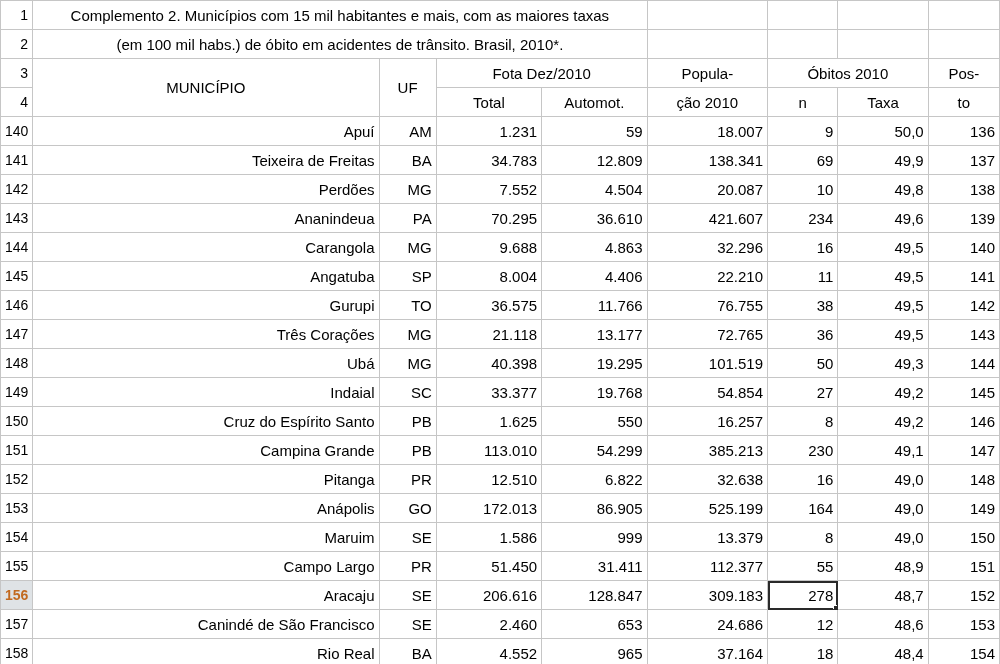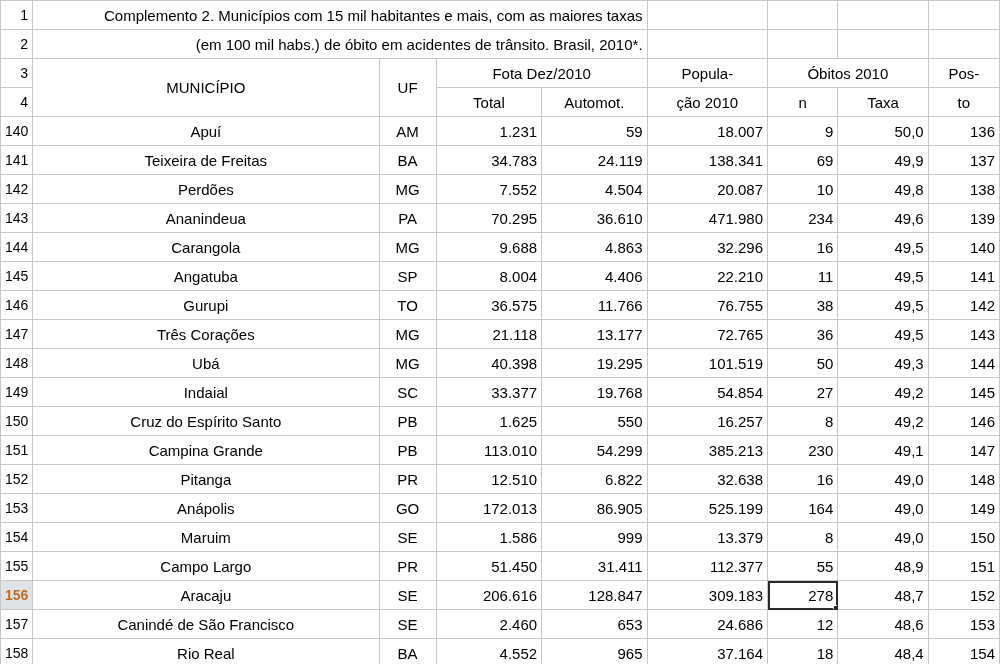--- a/index.html
+++ b/index.html
@@ -40,25 +40,25 @@
     border-right: 1px solid #b0b0b0;
   }
   td.rowhead.sel {
     background: #dfe3e6;
     color: #c26a20;
     font-weight: bold;
   }
 
   .num { text-align: right; padding-right: 6px; }
   .ctr { text-align: center; }
-  .lft { text-align: center; padding-left: 6px; }
+  .lft { text-align: right; padding-left: 6px; }
 
   
   td.title {
-    text-align: right;
+    text-align: center;
     padding-left: 6px;
     border-right-color: #e4e4e4;
   }
   td.title-cont {
     border-left-color: #e4e4e4;
     border-right-color: #e4e4e4;
   }
   td.title-last {
     border-left-color: #e4e4e4;
   }
@@ -149,21 +149,21 @@
       <td class="num">18.007</td>
       <td class="num">9</td>
       <td class="num">50,0</td>
       <td class="num">136</td>
     </tr>
     <tr>
       <td class="rowhead">141</td>
       <td class="lft">Teixeira de Freitas</td>
       <td class="lft">BA</td>
       <td class="num">34.783</td>
-      <td class="num">24.119</td>
+      <td class="num">12.809</td>
       <td class="num">138.341</td>
       <td class="num">69</td>
       <td class="num">49,9</td>
       <td class="num">137</td>
     </tr>
     <tr>
       <td class="rowhead">142</td>
       <td class="lft">Perdões</td>
       <td class="lft">MG</td>
       <td class="num">7.552</td>
@@ -172,21 +172,21 @@
       <td class="num">10</td>
       <td class="num">49,8</td>
       <td class="num">138</td>
     </tr>
     <tr>
       <td class="rowhead">143</td>
       <td class="lft">Ananindeua</td>
       <td class="lft">PA</td>
       <td class="num">70.295</td>
       <td class="num">36.610</td>
-      <td class="num">471.980</td>
+      <td class="num">421.607</td>
       <td class="num">234</td>
       <td class="num">49,6</td>
       <td class="num">139</td>
     </tr>
     <tr>
       <td class="rowhead">144</td>
       <td class="lft">Carangola</td>
       <td class="lft">MG</td>
       <td class="num">9.688</td>
       <td class="num">4.863</td>

